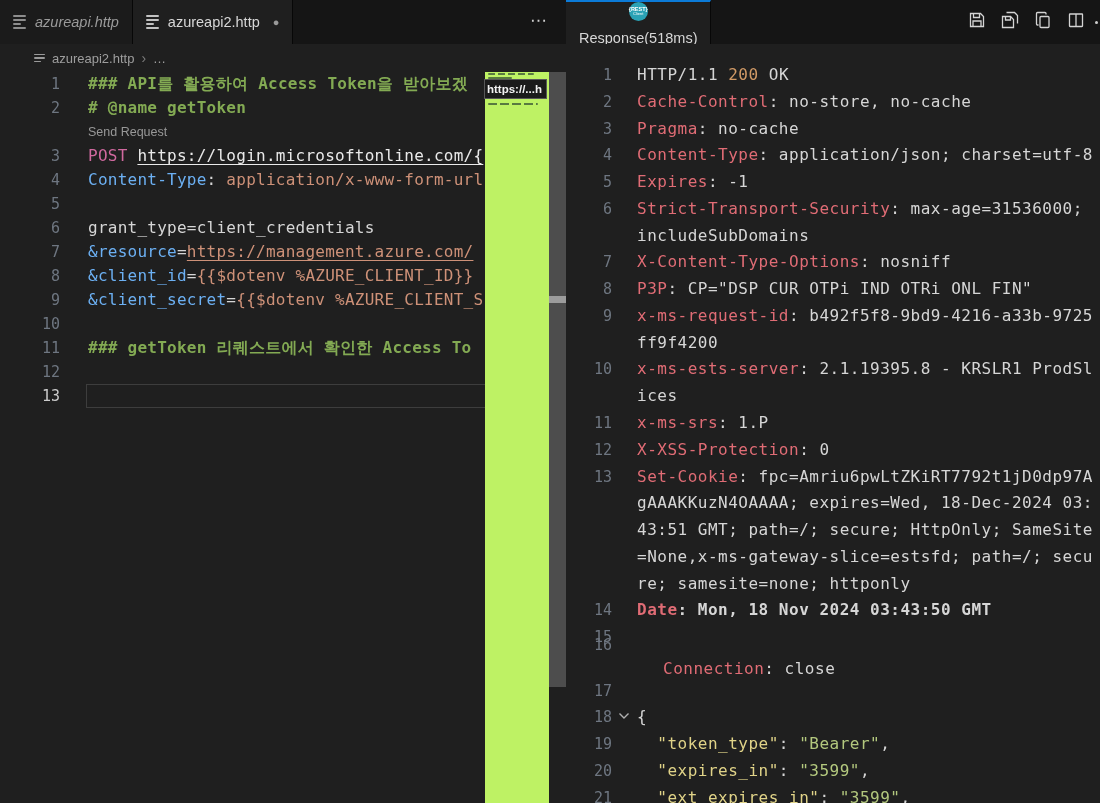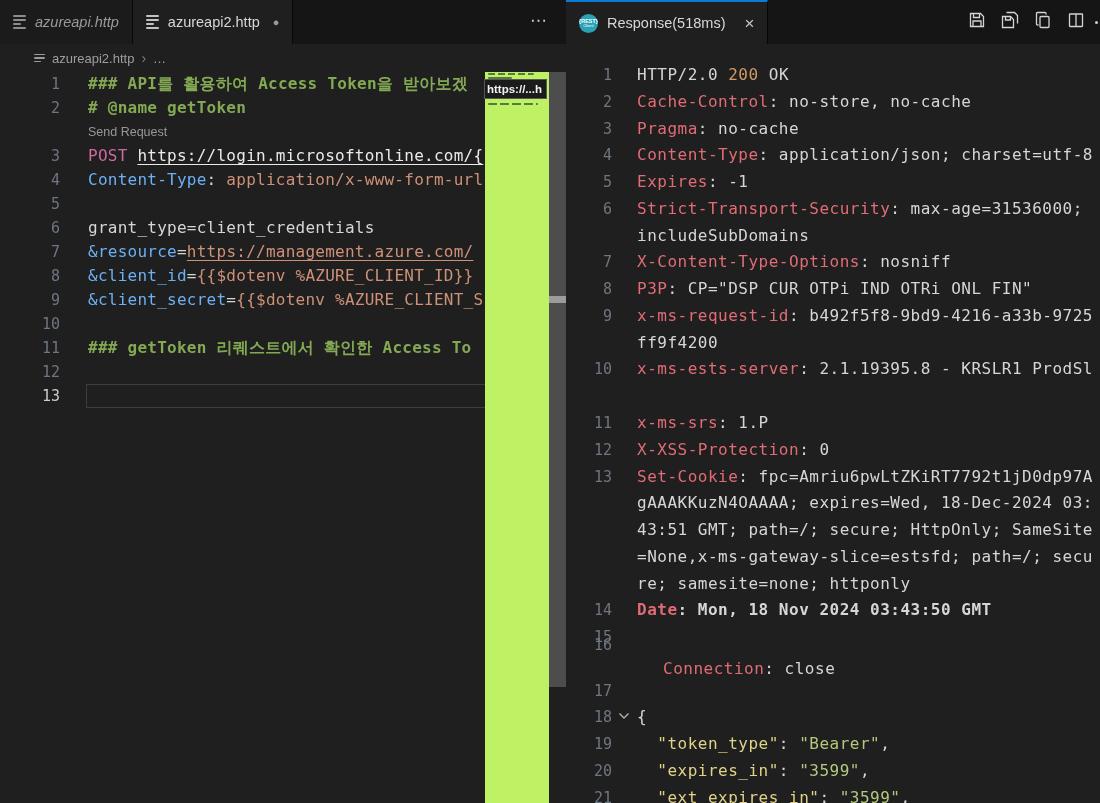--- a/index.html
+++ b/index.html
@@ -8,21 +8,21 @@
   
   .group{position:absolute;top:0;height:803px;}
   .g-left{left:0;width:566px;}
   .g-right{left:566px;width:534px;}
   .tabstrip{position:absolute;top:0;left:0;right:0;height:44px;background:#151515;display:flex;align-items:stretch;}
   .tab{display:flex;align-items:center;gap:9px;padding:0 13px;background:#1b1b1b;border-right:1px solid #070707;
        color:#9d9d9d;font-size:14.5px;cursor:pointer;box-sizing:border-box;position:relative;}
   .tab.preview .lbl{font-style:italic;color:#9a9a9a;}
   .tab.active{background:#1f1f1f;color:#dcdcdc;}
   .tab.active .lbl{color:#d7d7d7;}
-  .tab.accent{border-top:2px solid #0c7bd8;}
+  .tab.accent{border-top:2px solid #0c7bd8;flex-direction:column;}
   .mod-dot{color:#999;font-size:11px;margin-left:4px;}
   .close-x{color:#c8c8c8;font-size:17px;margin-left:10px;line-height:1;}
   .doc-ico{display:inline-flex;flex-direction:column;gap:2px;width:13px;flex:none;}
   .doc-ico i{height:2px;background:#c2c2c2;border-radius:1px;display:block;}
   .doc-ico i:nth-child(3){width:60%;}
   .tab.preview .doc-ico i{background:#8d8d8d;}
   .strip-more{position:absolute;right:18px;top:10px;color:#cfcfcf;font-size:17px;letter-spacing:1px;}
   
   .rest-ico{width:19px;height:19px;border-radius:50%;background:#2aa2b5;flex:none;display:flex;flex-direction:column;
             align-items:center;justify-content:center;color:#fff;}
@@ -186,41 +186,42 @@
             <rect x="3.5" y="4" width="13" height="12.5" rx="0.5"></rect>
               <line x1="10" y1="4" x2="10" y2="16.5"></line>
           </svg>
         </span>
       </div>
       <span class="edge-dot"></span>
     </div>
 
     <div class="editor ed-right" id="right-editor">
         <div class="gutter-num" style="top: 18px; width: 46px; line-height: 26.77px;">1</div>
-        <div class="code-row row-r" style="left: 71px; top: 18px; width: 462px; line-height: 26.77px;"><span class="s-fg">HTTP/2.0 </span><span class="s-on">200</span><span class="s-fg"> OK</span></div>
+        <div class="code-row row-r" style="left: 71px; top: 18px; width: 462px; line-height: 26.77px;"><span class="s-fg">HTTP/1.1 </span><span class="s-on">200</span><span class="s-fg"> OK</span></div>
         <div class="gutter-num" style="top: 44.77px; width: 46px; line-height: 26.77px;">2</div>
         <div class="code-row row-r" style="left: 71px; top: 44.77px; width: 462px; line-height: 26.77px;"><span class="s-hd">Cache-Control</span><span class="s-fg">: no-store, no-cache</span></div>
         <div class="gutter-num" style="top: 71.54px; width: 46px; line-height: 26.77px;">3</div>
         <div class="code-row row-r" style="left: 71px; top: 71.54px; width: 462px; line-height: 26.77px;"><span class="s-hd">Pragma</span><span class="s-fg">: no-cache</span></div>
         <div class="gutter-num" style="top: 98.31px; width: 46px; line-height: 26.77px;">4</div>
         <div class="code-row row-r" style="left: 71px; top: 98.31px; width: 462px; line-height: 26.77px;"><span class="s-hd">Content-Type</span><span class="s-fg">: application/json; charset=utf-8</span></div>
         <div class="gutter-num" style="top: 125.08px; width: 46px; line-height: 26.77px;">5</div>
         <div class="code-row row-r" style="left: 71px; top: 125.08px; width: 462px; line-height: 26.77px;"><span class="s-hd">Expires</span><span class="s-fg">: -1</span></div>
         <div class="gutter-num" style="top: 151.85px; width: 46px; line-height: 26.77px;">6</div>
         <div class="code-row row-r" style="left: 71px; top: 151.85px; width: 462px; line-height: 26.77px;"><span class="s-hd">Strict-Transport-Security</span><span class="s-fg">: max-age=31536000;</span></div>
         <div class="code-row row-r" style="left: 71px; top: 178.62px; width: 462px; line-height: 26.77px;"><span class="s-fg">includeSubDomains</span></div>
         <div class="gutter-num" style="top: 205.39px; width: 46px; line-height: 26.77px;">7</div>
         <div class="code-row row-r" style="left: 71px; top: 205.39px; width: 462px; line-height: 26.77px;"><span class="s-hd">X-Content-Type-Options</span><span class="s-fg">: nosniff</span></div>
         <div class="gutter-num" style="top: 232.16px; width: 46px; line-height: 26.77px;">8</div>
         <div class="code-row row-r" style="left: 71px; top: 232.16px; width: 462px; line-height: 26.77px;"><span class="s-hd">P3P</span><span class="s-fg">: CP="DSP CUR OTPi IND OTRi ONL FIN"</span></div>
         <div class="gutter-num" style="top: 258.93px; width: 46px; line-height: 26.77px;">9</div>
         <div class="code-row row-r" style="left: 71px; top: 258.93px; width: 462px; line-height: 26.77px;"><span class="s-hd">x-ms-request-id</span><span class="s-fg">: b492f5f8-9bd9-4216-a33b-9725</span></div>
         <div class="code-row row-r" style="left: 71px; top: 285.7px; width: 462px; line-height: 26.77px;"><span class="s-fg">ff9f4200</span></div>
         <div class="gutter-num" style="top: 312.47px; width: 46px; line-height: 26.77px;">10</div>
         <div class="code-row row-r" style="left: 71px; top: 312.47px; width: 462px; line-height: 26.77px;"><span class="s-hd">x-ms-ests-server</span><span class="s-fg">: 2.1.19395.8 - KRSLR1 ProdSl</span></div>
+        <div class="code-row row-r" style="left: 71px; top: 339.24px; width: 462px; line-height: 26.77px;"><span class="s-fg">ices</span></div>
         <div class="gutter-num" style="top: 366.01px; width: 46px; line-height: 26.77px;">11</div>
         <div class="code-row row-r" style="left: 71px; top: 366.01px; width: 462px; line-height: 26.77px;"><span class="s-hd">x-ms-srs</span><span class="s-fg">: 1.P</span></div>
         <div class="gutter-num" style="top: 392.78px; width: 46px; line-height: 26.77px;">12</div>
         <div class="code-row row-r" style="left: 71px; top: 392.78px; width: 462px; line-height: 26.77px;"><span class="s-hd">X-XSS-Protection</span><span class="s-fg">: 0</span></div>
         <div class="gutter-num" style="top: 419.55px; width: 46px; line-height: 26.77px;">13</div>
         <div class="code-row row-r" style="left: 71px; top: 419.55px; width: 462px; line-height: 26.77px;"><span class="s-hd">Set-Cookie</span><span class="s-fg">: fpc=Amriu6pwLtZKiRT7792t1jD0dp97A</span></div>
         <div class="code-row row-r" style="left: 71px; top: 446.32px; width: 462px; line-height: 26.77px;"><span class="s-fg">gAAAKKuzN4OAAAA; expires=Wed, 18-Dec-2024 03:</span></div>
         <div class="code-row row-r" style="left: 71px; top: 473.09px; width: 462px; line-height: 26.77px;"><span class="s-fg">43:51 GMT; path=/; secure; HttpOnly; SameSite</span></div>
         <div class="code-row row-r" style="left: 71px; top: 499.86px; width: 462px; line-height: 26.77px;"><span class="s-fg">=None,x-ms-gateway-slice=estsfd; path=/; secu</span></div>
         <div class="code-row row-r" style="left: 71px; top: 526.63px; width: 462px; line-height: 26.77px;"><span class="s-fg">re; samesite=none; httponly</span></div>

